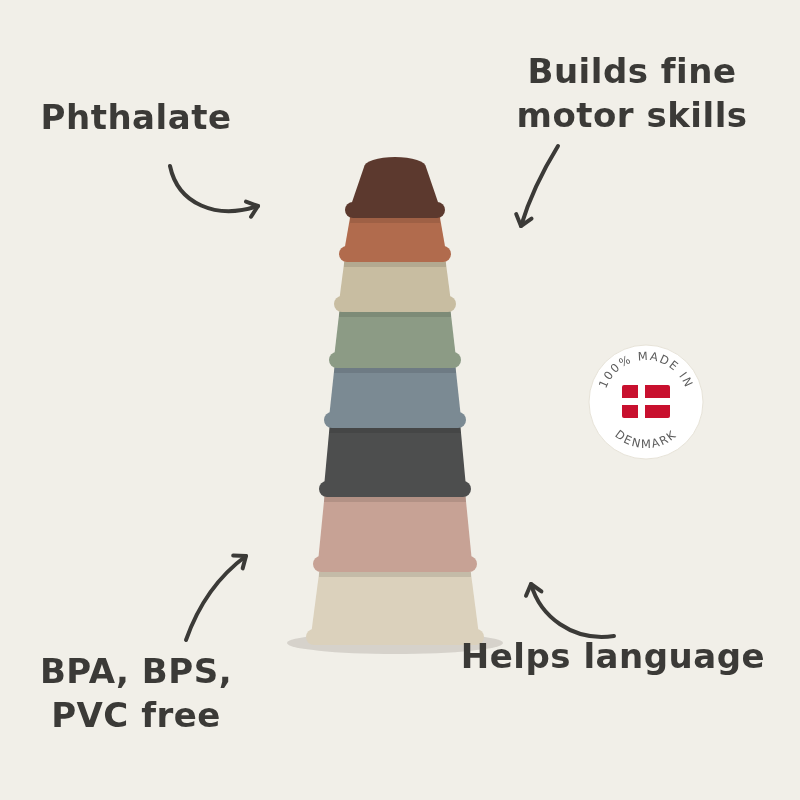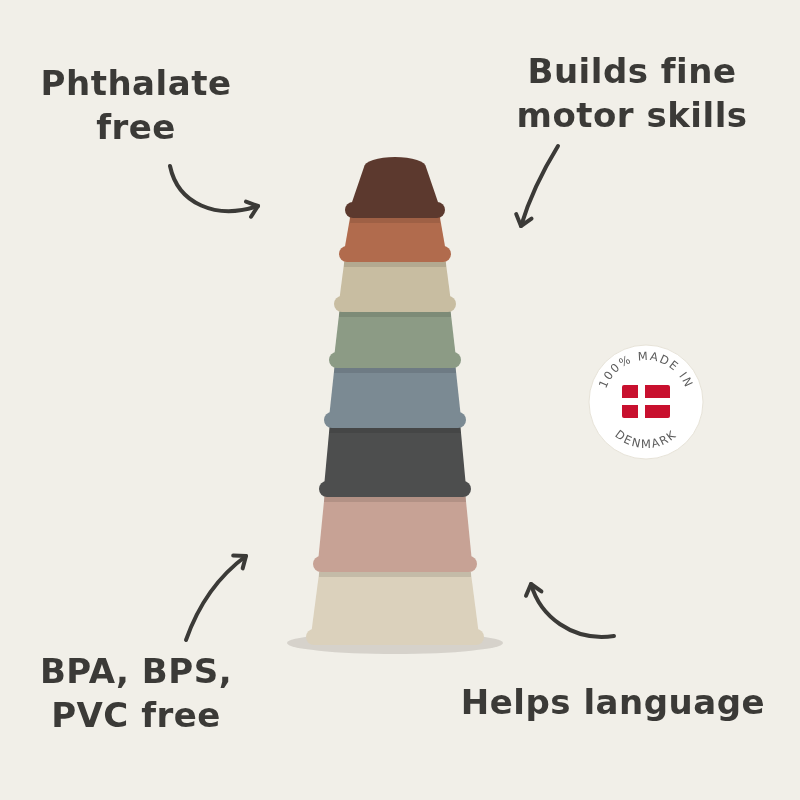--- a/index.html
+++ b/index.html
@@ -85,32 +85,31 @@
         <textPath href="#arcBottom" startOffset="50%">DENMARK</textPath>
       </text>
       <g>
         <rect x="622" y="385" width="48" height="33" rx="2" fill="#c8102e"></rect>
         <rect x="638" y="385" width="7" height="33" fill="#ffffff"></rect>
         <rect x="622" y="398" width="48" height="7" fill="#ffffff"></rect>
       </g>
     </g>
   </svg>
 
-  <div class="note" style="left:16px;top:62px;width:240px">
+  <div class="note" style="left:16px;top:96px;width:240px">
     <div>Phthalate</div>
-    <div>free</div>
   </div>
 
   <div class="note" style="left:482px;top:50px;width:300px">
     <div>Builds fine</div>
     <div>motor skills</div>
   </div>
 
   <div class="note" style="left:16px;top:650px;width:240px">
     <div>BPA, BPS,</div>
     <div>PVC free</div>
   </div>
 
-  <div class="note" style="left:448px;top:681px;width:330px">
+  <div class="note" style="left:448px;top:635px;width:330px">
     <div>Helps language</div>
   </div>
 
 </div>
 
 </body></html>

